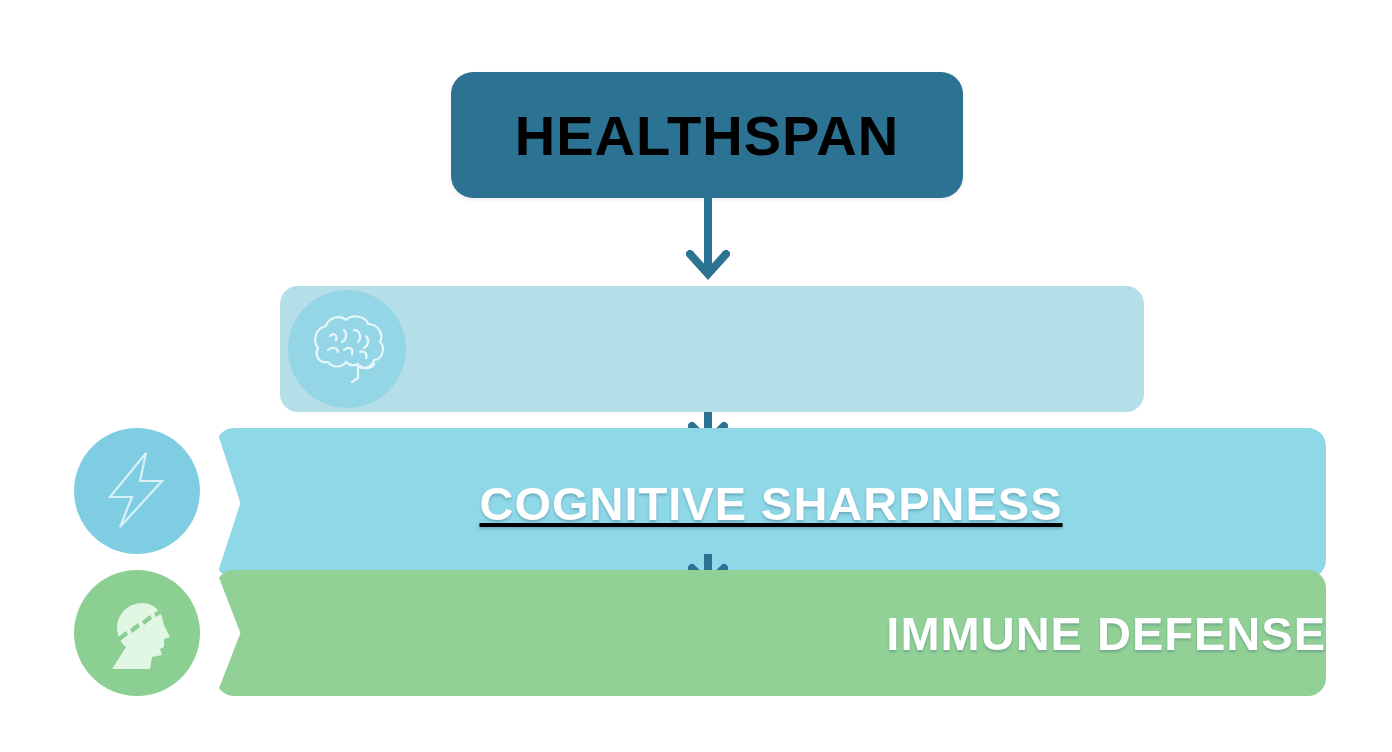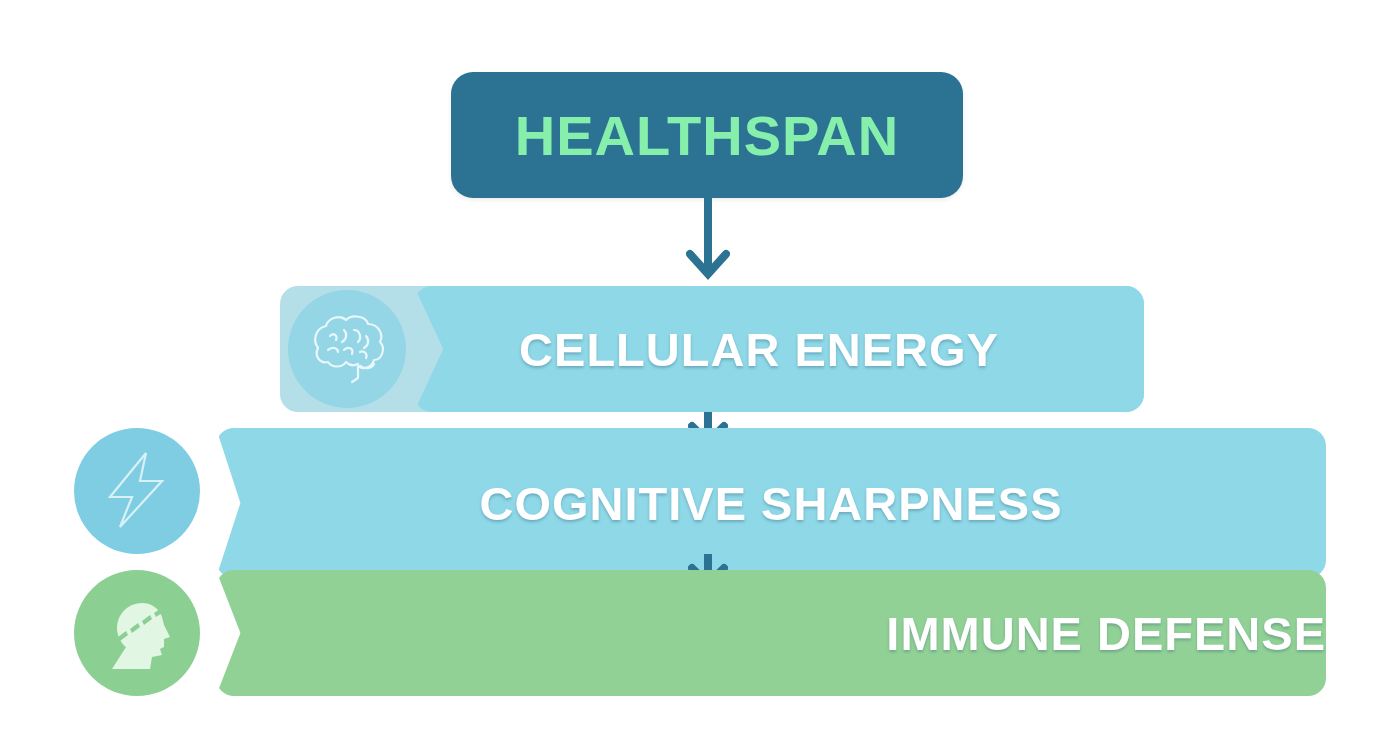--- a/index.html
+++ b/index.html
@@ -7,21 +7,21 @@
       width:1392px; height:752px; background:#ffffff; position:relative; overflow:hidden;
       font-family: "Liberation Sans", "DejaVu Sans", sans-serif;
     }
     .title-box {
       position:absolute; left:451px; top:72px; width:512px; height:126px;
       background:#2c7393; border-radius:22px;
       display:flex; align-items:center; justify-content:center;
       box-shadow: 0 2px 4px rgba(0,0,0,0.08);
     }
     .title-text {
-      color:#86efac; font-weight:700; font-size:56px; letter-spacing:1px;
+      color:#000000; font-weight:700; font-size:56px; letter-spacing:1px;
     }
     .arrow { position:absolute; }
     .arrow svg { display:block; }
 
     .band {
       position:absolute; border-radius:18px;
       display:flex; align-items:center; justify-content:center;
     }
     .band-text {
       color:#ffffff; font-weight:700; font-size:47px; letter-spacing:1px;
@@ -41,20 +41,21 @@
     }
     .band1 .icon-circle {
       position:absolute; left:8px; top:4px; width:118px; height:118px;
       border-radius:50%; background:#94d6e6;
     }
 
     .band2 {
       left:216px; top:428px; width:1110px; height:150px;
       background:#8fd8e8;
       clip-path: polygon(0 0, 100% 0, 100% 100%, 0 100%, 2.2% 50%);
+      text-decoration: underline;
     }
     .band3 {
       left:216px; top:570px; width:1110px; height:126px;
       background:#92d196;
       clip-path: polygon(0 0, 100% 0, 100% 100%, 0 100%, 2.2% 50%);
       justify-content: flex-end;
     }
 
     .side-circle {
       position:absolute; width:126px; height:126px; border-radius:50%;
@@ -80,23 +81,20 @@
 <div class="band band1">
   <div class="icon-circle">
     <svg width="118" height="118" viewBox="0 0 118 118" style="display:block">
       <g fill="none" stroke="#e8f7fb" stroke-width="2.2" stroke-linecap="round" stroke-linejoin="round">
         <path d="M30 58 C24 50 28 38 38 36 C40 28 52 24 58 30 C64 24 78 26 80 34 C90 34 96 44 92 52 C98 58 94 70 86 70 C84 78 74 80 70 76 L70 88 L64 92"></path>
         <path d="M30 58 C26 66 32 74 40 72 C44 78 54 78 58 72 C62 76 66 76 70 74"></path>
         <path d="M42 46 C46 42 50 46 48 50 M56 40 C60 44 58 50 54 52 M66 40 C72 40 74 48 70 52 M78 46 C82 50 80 56 76 58 M40 60 C44 56 50 58 50 62 M56 60 C60 56 66 58 64 64 M72 62 C76 60 80 64 78 68"></path>
         <path d="M72 76 C78 80 84 78 86 74"></path>
       </g>
     </svg>
-  </div>
-  <div class="inner">
-    <span class="band-text">CELLULAR ENERGY</span>
   </div>
 </div>
 
 <div class="arrow" style="left:688px; top:412px;">
   <svg width="40" height="34" viewBox="0 0 40 34">
     <line x1="20" y1="0" x2="20" y2="30" stroke="#2c7393" stroke-width="8"></line>
     <polyline points="4,14 20,30 36,14" fill="none" stroke="#2c7393" stroke-width="8" stroke-linecap="round"></polyline>
   </svg>
 </div>
 

